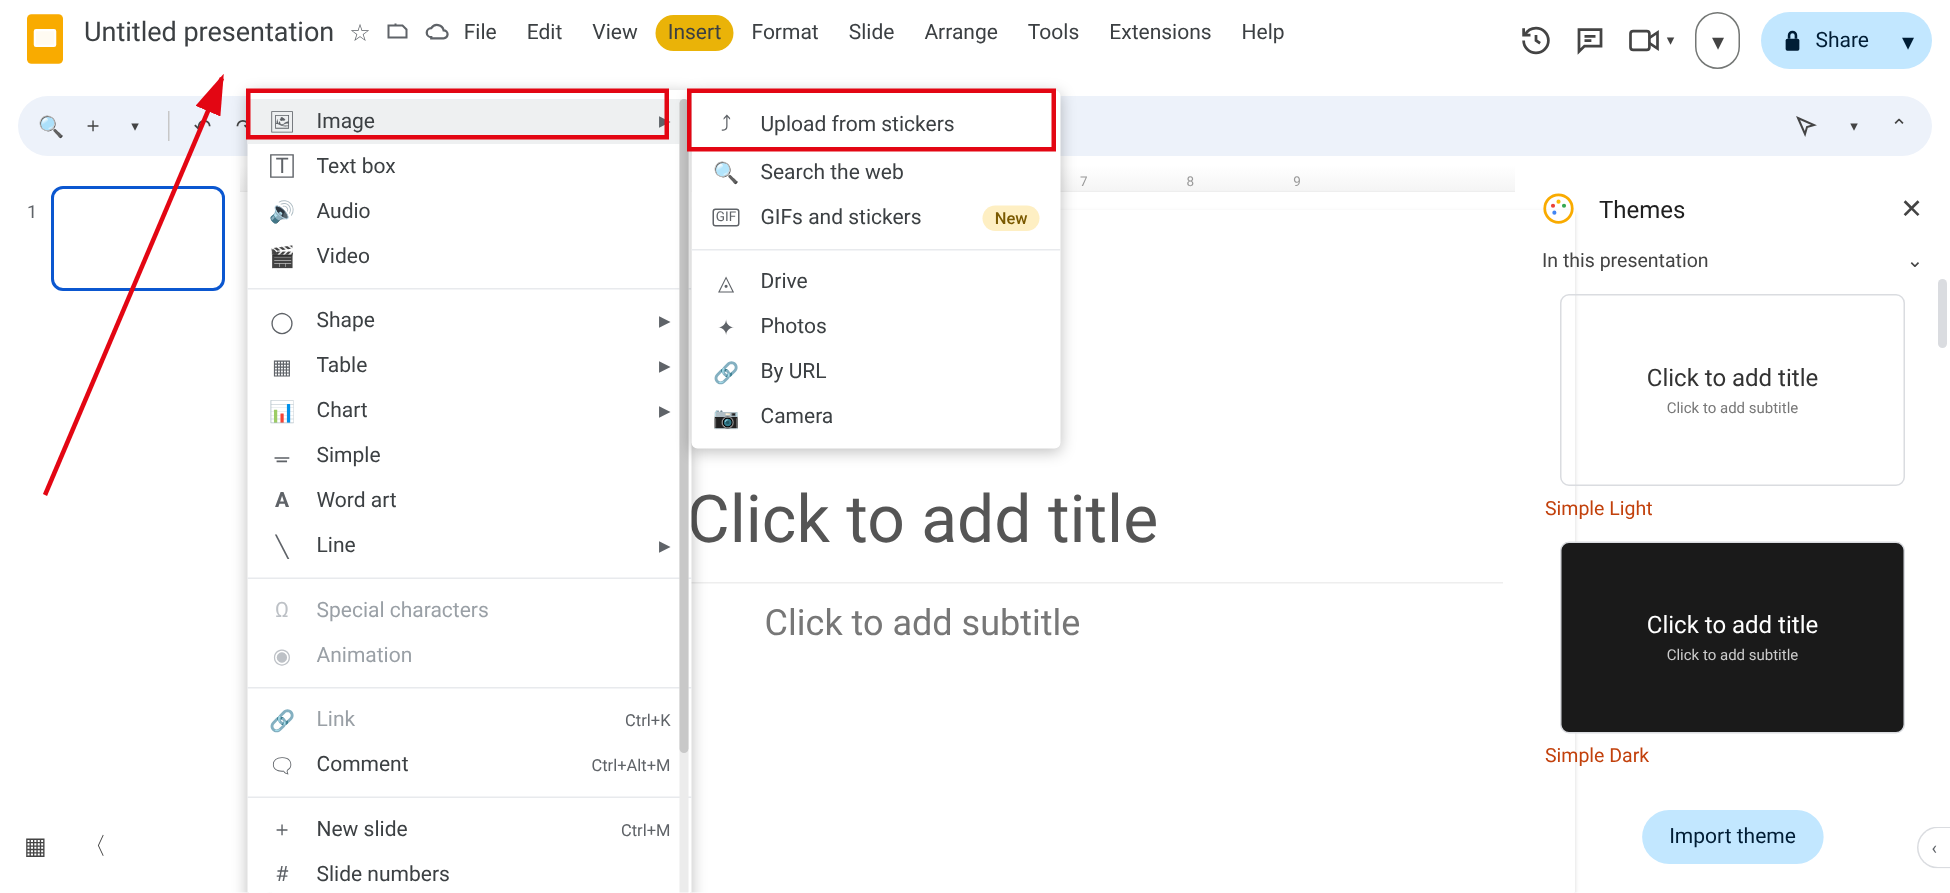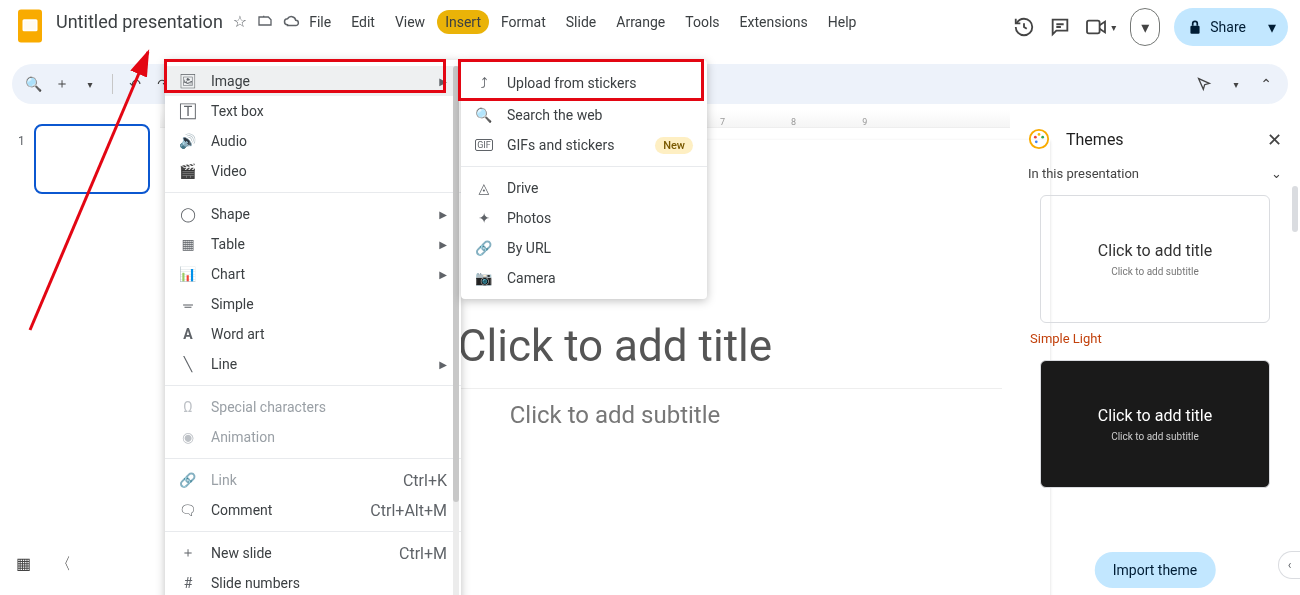--- a/index.html
+++ b/index.html
@@ -47,34 +47,34 @@
 .themes-header { display:flex; align-items:center; gap:16px; font-size:16px; color:#1f1f1f; padding:8px 0;}
 .themes-close { margin-left:auto; font-size:18px; color:#444; cursor:pointer;}
 .themes-sub { display:flex; align-items:center; justify-content:space-between; font-size:13px; color:#444; padding:8px 0 14px 0;}
 .theme-card { border:1px solid #dadce0; border-radius:6px; width:230px; height:128px; display:flex; flex-direction:column; align-items:center; justify-content:center; margin:0 auto;}
 .theme-title { font-size:16px; color:#333;}
 .theme-sub { font-size:10px; color:#777; margin-top:6px;}
 .theme-label { font-size:13px; color:#c2410c; margin:8px 0 14px 2px;}
 .theme-card.dark { background:#1a1a1a; }
 .theme-card.dark .theme-title { color:#fff; font-size:16px;}
 .theme-card.dark .theme-sub { color:#ccc; font-size:10px;}
-.import-btn { position:absolute; bottom:4px; left:50%; transform:translateX(-50%); background:#c2e7ff; border-radius:20px; padding:10px 18px; font-size:14px; color:#001d35; cursor:pointer;}
+.import-btn { position:absolute; bottom:16px; left:50%; transform:translateX(-50%); background:#c2e7ff; border-radius:20px; padding:10px 18px; font-size:14px; color:#001d35; cursor:pointer;}
 .themes-scroll { position:absolute; right:2px; top:76px; width:6px; height:46px; background:#dadce0; border-radius:3px;}
 
 
 .menu { position: absolute; background: #fff; border-radius: 4px; box-shadow: 0 2px 10px rgba(0,0,0,0.25); padding: 6px 0; z-index: 100; font-size: 14px; color:#3c4043;}
 .insert-menu { left: 165px; top: 60px; width: 296px; }
 .image-submenu { left: 461px; top: 60px; width: 246px; }
 .menu-item { display: flex; align-items: center; height: 30px; padding: 0 14px; gap: 14px; cursor:pointer; position:relative;}
 .menu-item.hl { background:#eef0f1;}
 .menu-item.disabled { color:#9aa0a6; cursor:default;}
 .menu-icon { width:18px; display:flex; align-items:center; justify-content:center; font-size:14px; color:#5f6368;}
 .menu-item.disabled .menu-icon { color:#bdc1c6;}
 .menu-arrow { margin-left:auto; font-size:10px; color:#5f6368;}
-.menu-shortcut { margin-left:auto; font-size:16px; color:#5f6368;}
+.menu-shortcut { margin-left:auto; font-size:11px; color:#5f6368;}
 .menu-sep { height:1px; background:#e8eaed; margin:6px 0;}
 .badge-new { margin-left:auto; background:#feefc3; color:#7a5900; font-size:11px; padding:2px 8px; border-radius:10px; font-weight:500;}
 
 
 .red-box { position:absolute; border:3px solid #e30613; z-index:200; pointer-events:none;}
 .red-box.a { left:164px; top:59px; width:282px; height:34px;}
 .red-box.b { left:458px; top:59px; width:246px; height:42px;}
 .red-arrow { position:absolute; z-index:199; pointer-events:none;}
 
 
@@ -225,20 +225,21 @@
     </div>
     <div class="theme-card">
       <div class="theme-title">Click to add title</div>
       <div class="theme-sub">Click to add subtitle</div>
     </div>
     <div class="theme-label">Simple Light</div>
     <div class="theme-card dark">
       <div class="theme-title">Click to add title</div>
       <div class="theme-sub">Click to add subtitle</div>
     </div>
+    <div class="theme-label">Simple Dark</div>
     <div class="import-btn">Import theme</div>
     <div class="themes-scroll"></div>
   </div>
 </div>
 
 <div class="menu insert-menu">
   <div class="menu-item hl">
     <span class="menu-icon">🖼</span>
     <span>Image</span>
     <span class="menu-arrow">▶</span>

